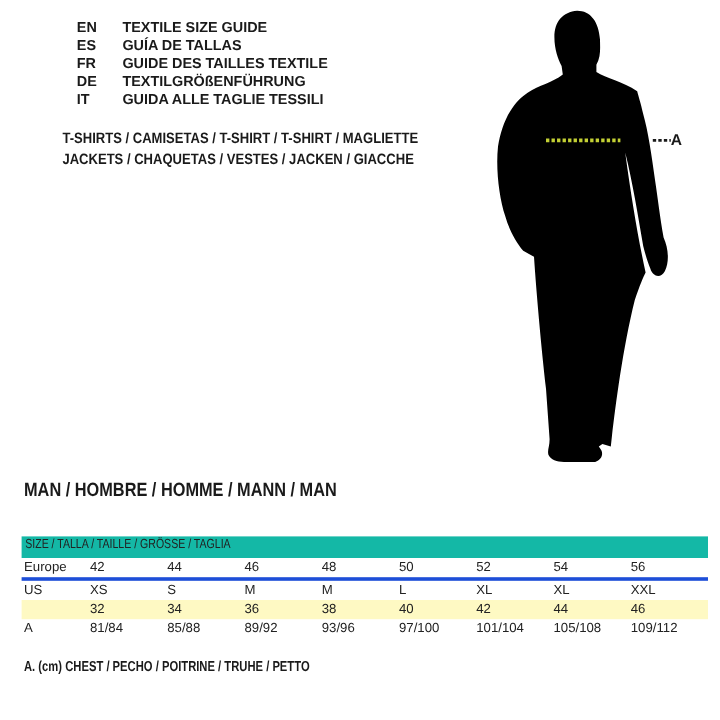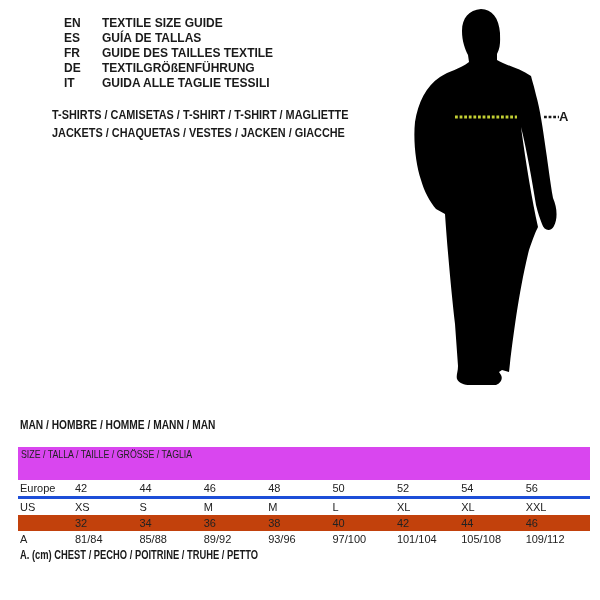--- a/index.html
+++ b/index.html
@@ -12,29 +12,29 @@
   .lang-row{display:flex;height:15px;line-height:15px;}
   .lang-code{width:38px;padding-left:44px;}
   .lang-text{white-space:nowrap;}
   
   .categories{position:absolute;left:20px;top:107px;font-size:12.5px;font-weight:bold;line-height:17.5px;white-space:nowrap;margin-left:32px;}
   .categories .cond{transform:scaleX(0.87);transform-origin:0 50%;display:inline-block;}
   
   .figure-wrap{position:absolute;left:405px;top:8px;width:170px;height:390px;}
   .measure-label{position:absolute;left:559px;top:109px;font-size:13px;font-weight:bold;}
   
-  .section-title{position:absolute;left:20px;top:418px;font-size:12px;font-weight:bold;white-space:nowrap;}
+  .section-title{position:absolute;left:20px;top:400px;font-size:16px;font-weight:bold;white-space:nowrap;}
   .section-title .cond{transform:scaleX(0.85);transform-origin:0 50%;display:inline-block;}
   
   .size-table{position:absolute;left:18px;top:447px;width:572px;font-size:11px;color:#222;}
-  .thead{height:33px;line-height:15px;background:#d946ef;padding-left:3px;white-space:nowrap;overflow:hidden;}
+  .thead{height:18px;line-height:15px;background:#14b8a6;padding-left:3px;white-space:nowrap;overflow:hidden;}
   .thead .cond{transform:scaleX(0.8);transform-origin:0 50%;display:inline-block;}
   .trow{display:flex;height:16px;line-height:16px;}
   .trow.row-first{border-bottom:3px solid #1d4ed8;}
-  .trow.row-stripe{background:#c2410c;}
+  .trow.row-stripe{background:#fef9c3;}
   .tlabel{width:55px;padding-left:2px;}
   .tcell{flex:1;white-space:nowrap;}
   
   .footnote{position:absolute;left:20px;top:548px;font-size:12px;font-weight:bold;white-space:nowrap;}
   .footnote .cond{transform:scaleX(0.78);transform-origin:0 50%;display:inline-block;}
 </style>
 </head>
 <body>
 
 <div class="canvas">

